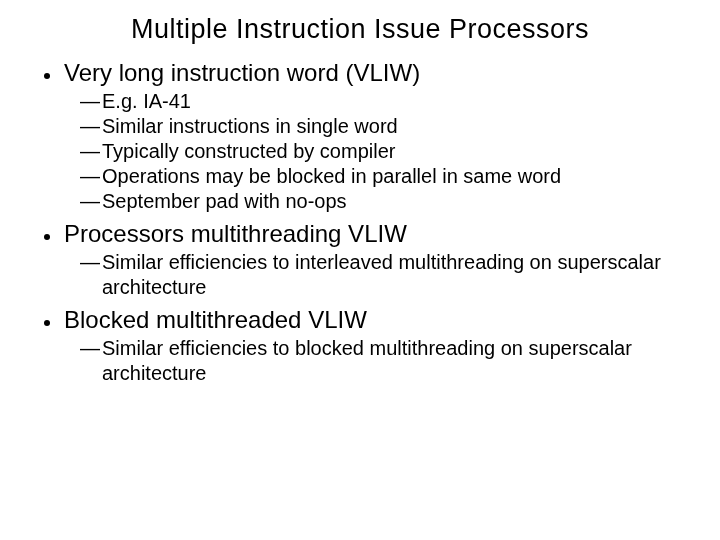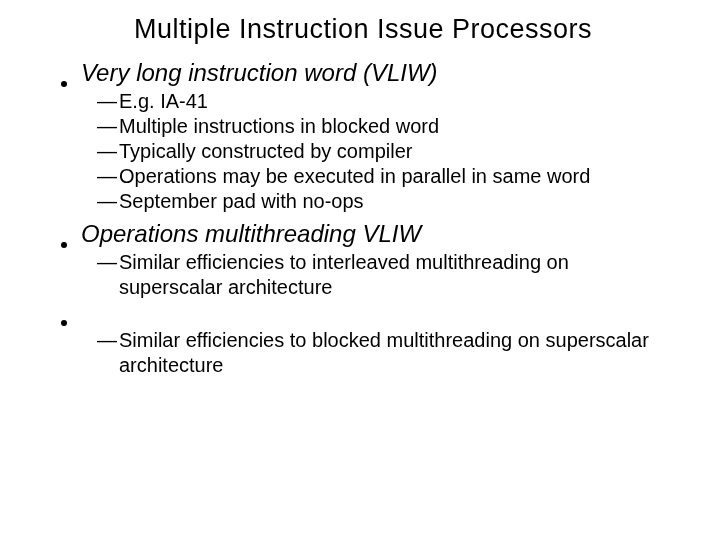--- a/index.html
+++ b/index.html
@@ -6,44 +6,42 @@
       margin: 0;
       padding: 0;
       width: 720px;
       height: 540px;
       background: #ffffff;
       font-family: "Comic Sans MS", cursive, sans-serif;
       color: #000000;
       overflow: hidden;
     }
     .slide {
-      padding: 10px 47px;
+      padding: 10px 36px;
       box-sizing: border-box;
-      margin-left: 6px;
     }
     .title {
       font-size: 27px;
       font-weight: normal;
       text-align: center;
       margin: 4px 0 14px 0;
       letter-spacing: 0.5px;
     }
     .bullet-list {
       list-style: none;
       padding: 0;
       margin: 0;
     }
     .bullet-item {
       margin: 0 0 2px 0;
     }
     .bullet-line {
       display: flex;
-      align-items: flex-end;
+      align-items: flex-start;
       font-size: 24px;
-      font-style: italic;
     }
     .bullet-dot {
       width: 6px;
       height: 6px;
       background: #000;
       border-radius: 50%;
       margin-top: 14px;
       margin-left: 8px;
       margin-right: 14px;
       flex-shrink: 0;
@@ -81,53 +79,54 @@
         <span class="bullet-dot"></span>
         <span>Very long instruction word (VLIW)</span>
       </div>
       <ul class="sub-list">
         <li class="sub-item">
           <span class="dash">—</span>
           <span class="sub-text">E.g. IA-41</span>
         </li>
         <li class="sub-item">
           <span class="dash">—</span>
-          <span class="sub-text">Multiple instructions in blocked word</span>
+          <span class="sub-text">Similar instructions in single word</span>
         </li>
         <li class="sub-item">
           <span class="dash">—</span>
           <span class="sub-text">Typically constructed by compiler</span>
         </li>
         <li class="sub-item">
           <span class="dash">—</span>
-          <span class="sub-text">Operations may be executed in parallel in same word</span>
+          <span class="sub-text">Operations may be blocked in parallel in same word</span>
         </li>
         <li class="sub-item">
           <span class="dash">—</span>
           <span class="sub-text">September pad with no-ops</span>
         </li>
       </ul>
     </li>
 
     <li class="bullet-item">
       <div class="bullet-line">
         <span class="bullet-dot"></span>
-        <span>Operations multithreading VLIW</span>
+        <span>Processors multithreading VLIW</span>
       </div>
       <ul class="sub-list">
         <li class="sub-item">
           <span class="dash">—</span>
           <span class="sub-text">Similar efficiencies to interleaved multithreading on superscalar architecture</span>
         </li>
       </ul>
     </li>
 
     <li class="bullet-item">
       <div class="bullet-line">
         <span class="bullet-dot"></span>
+        <span>Blocked multithreaded VLIW</span>
       </div>
       <ul class="sub-list">
         <li class="sub-item">
           <span class="dash">—</span>
           <span class="sub-text">Similar efficiencies to blocked multithreading on superscalar architecture</span>
         </li>
       </ul>
     </li>
 
   </ul>

